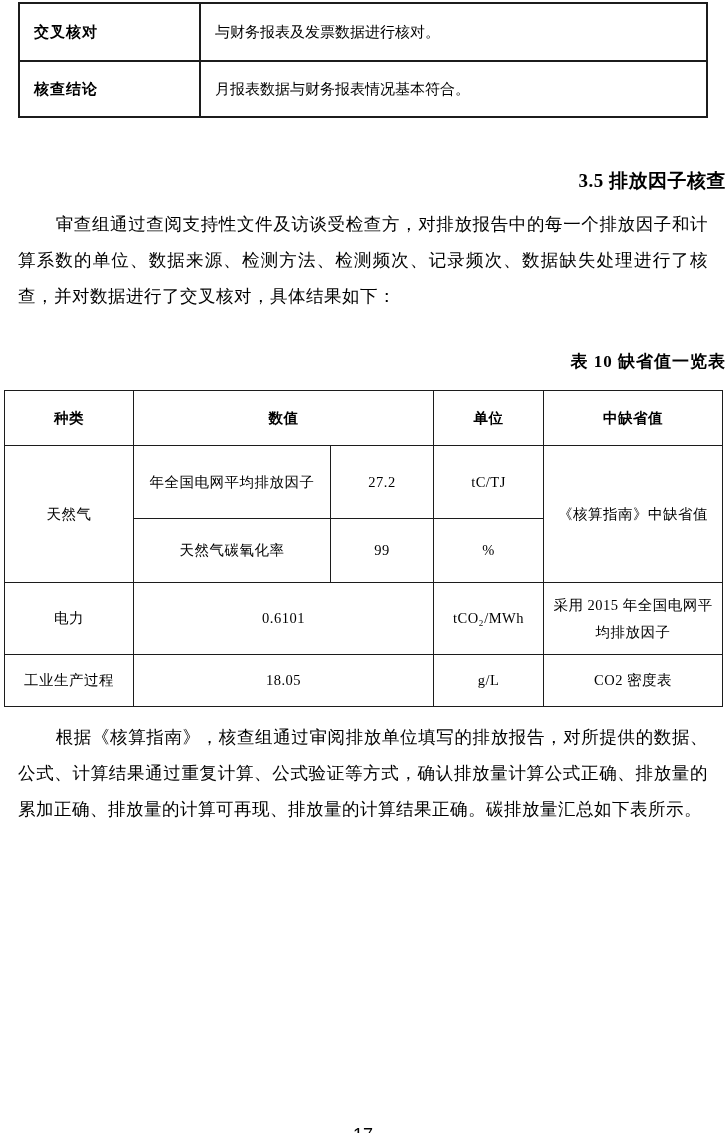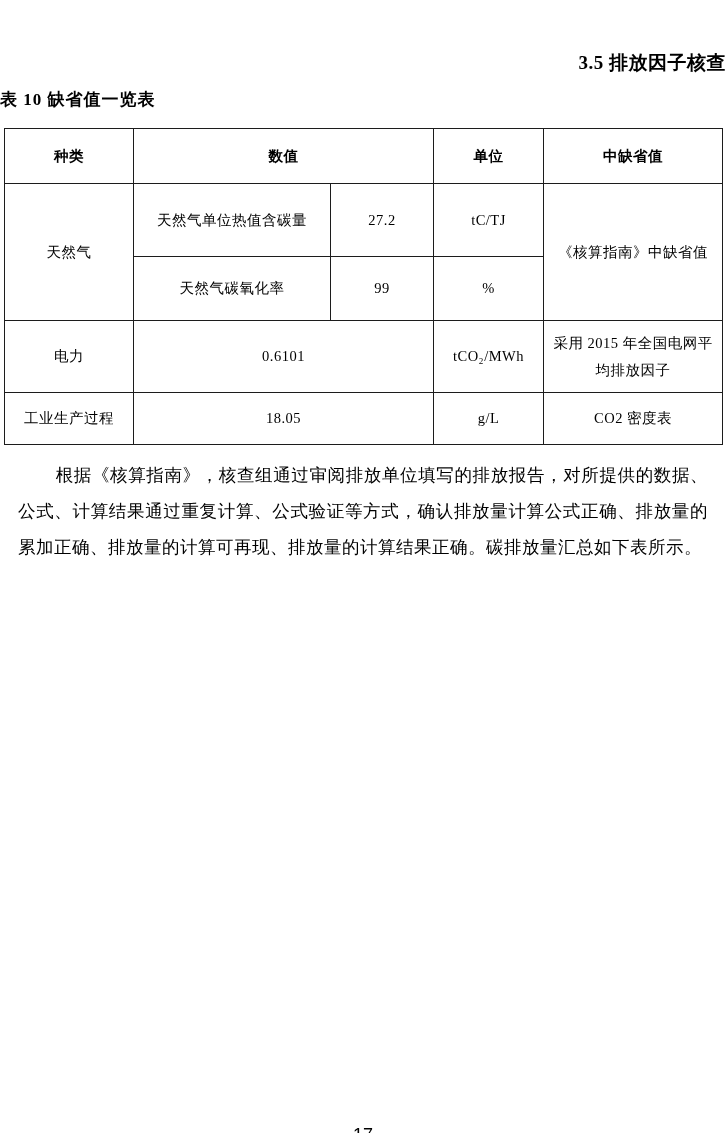--- a/index.html
+++ b/index.html
@@ -55,22 +55,22 @@
     width: 690px;
     font-size: 17.5px;
     line-height: 36px;
     text-align: justify;
     text-indent: 2.15em;
     letter-spacing: 0.5px;
   }
 
   
   .table-title {
-    margin-top: 12px;
-    text-align: left;
+    margin-top: 36px;
+    text-align: right;
     font-size: 17px;
     font-weight: bold;
     letter-spacing: 1px;
   }
 
   
   table.main-table {
     border-collapse: collapse;
     margin: 17px 0 0 4px;
     width: 718px;
@@ -110,43 +110,56 @@
     font-family: "Liberation Sans", "DejaVu Sans", sans-serif;
     font-size: 18px;
     font-weight: normal;
   }
 </style>
 </head>
 <body>
 
 <div class="page">
 
+  <table class="top-table">
+    <tbody>
+        <tr class="tt-row-1">
+      <td class="label-cell">交叉核对</td>
+      <td class="content-cell">与财务报表及发票数据进行核对。</td>
+    </tr>
+    <tr class="tt-row-2">
+      <td class="label-cell">核查结论</td>
+      <td class="content-cell">月报表数据与财务报表情况基本符合。</td>
+    </tr>
+  </tbody>
+    </table>
 
   <h2 class="section-heading heading-35">3.5 排放因子核查</h2>
+  <p class="body-par">审查组通过查阅支持性文件及访谈受检查方，对排放报告中的每一个排放因子和计算系数的单位、数据来源、检测方法、检测频次、记录频次、数据缺失处理进行了核查，并对数据进行了交叉核对，具体结果如下：</p>
 
   <div class="table-title">表 10  缺省值一览表</div>
 
   <table class="main-table">
     <colgroup>
       <col class="c-category">
       <col class="c-name">
       <col class="c-value">
       <col class="c-unit">
       <col class="c-source">
     </colgroup>
     <tbody>
         <tr class="mt-header">
       <th>种类</th>
       <th colspan="2">数值</th>
       <th>单位</th>
       <th>中缺省值</th>
     </tr>
     <tr class="mt-row-ng1">
       <td rowspan="2">天然气</td>
-      <td>天然气单位热值含碳量</td>
+      <td>年全国电网平均排放因子</td>
       <td>27.2</td>
       <td>tC/TJ</td>
       <td rowspan="2">《核算指南》中缺省值</td>
     </tr>
     <tr class="mt-row-ng2">
       <td>天然气碳氧化率</td>
       <td>99</td>
       <td>%</td>
     </tr>
     <tr class="mt-row-el">

